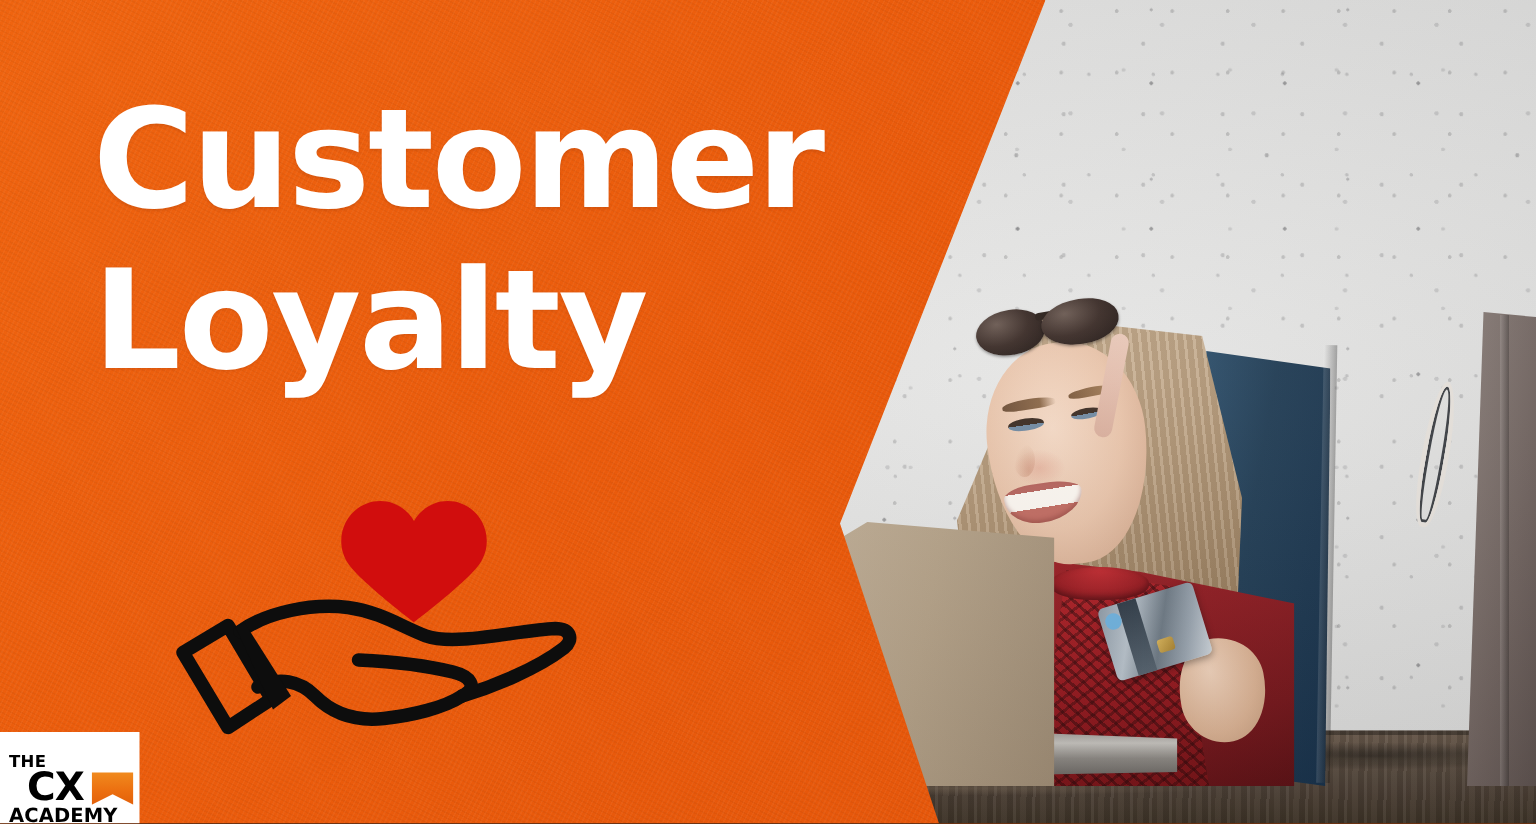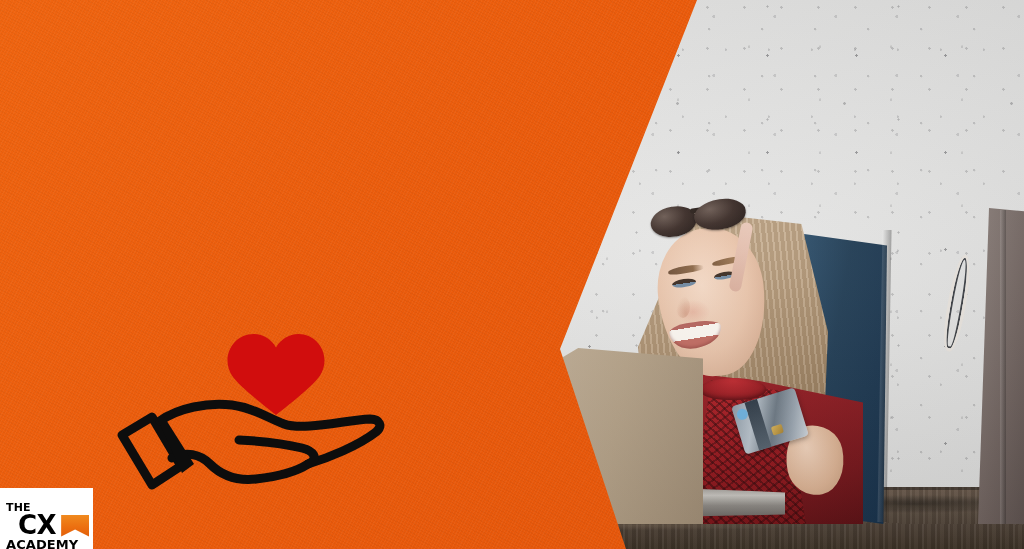--- a/index.html
+++ b/index.html
@@ -346,20 +346,24 @@
     <div class="laptop-base">
       
     </div>
     <div class="laptop-lid"></div>
 
     <div class="photo-soft"></div>
   </div>
 
   <div class="orange-panel"></div>
 
+  <div class="headline">
+    <span>Customer</span>
+    <span class="l2">Loyalty</span>
+  </div>
 
   <div class="icon-wrap">
     <svg viewBox="0 0 300 180" width="300" height="180" aria-hidden="true">
 
       <g>
         <path d="M190.5 12
                  c -9.6 0 -18 5.4 -22.5 13.4
                  c -4.5 -8 -12.9 -13.4 -22.5 -13.4
                  c -14.4 0 -26 11.9 -26 26.6
                  c 0 5.6 1.7 10.8 4.6 15.1

